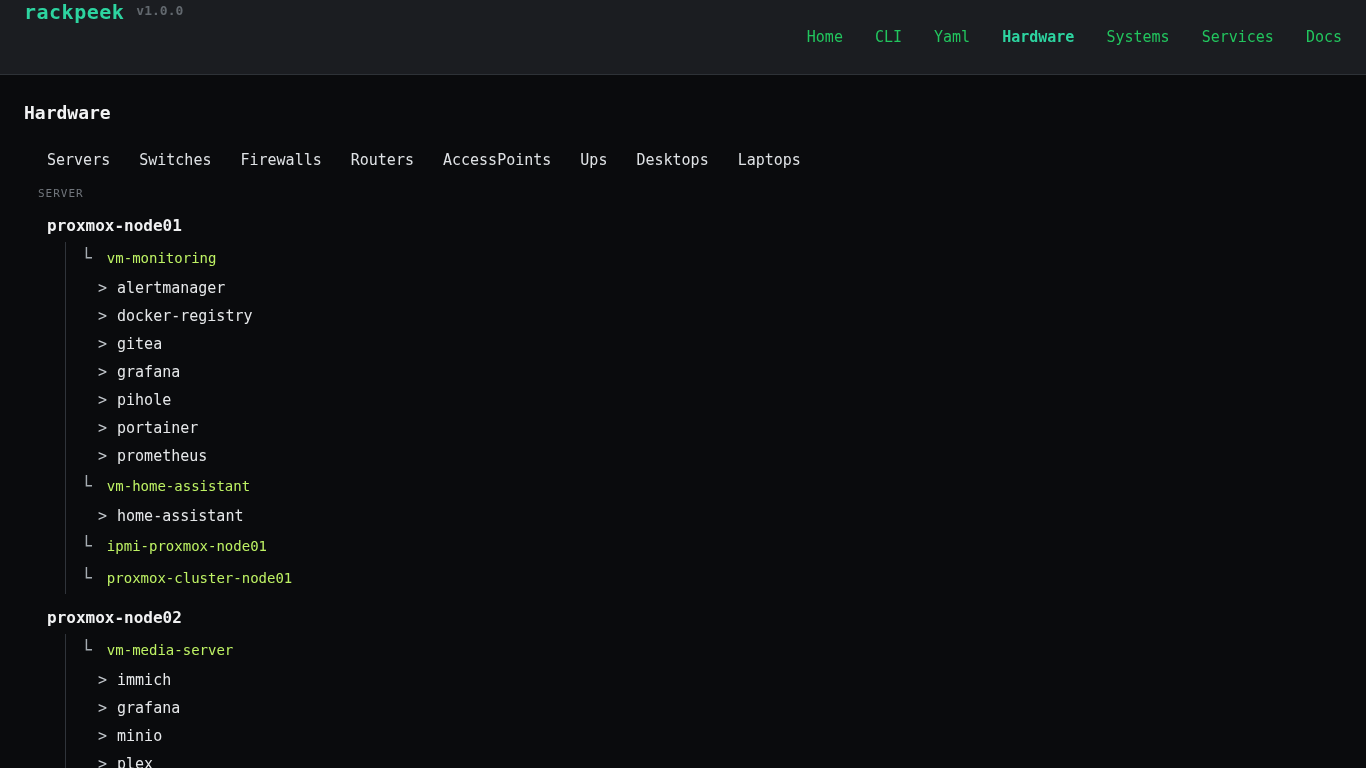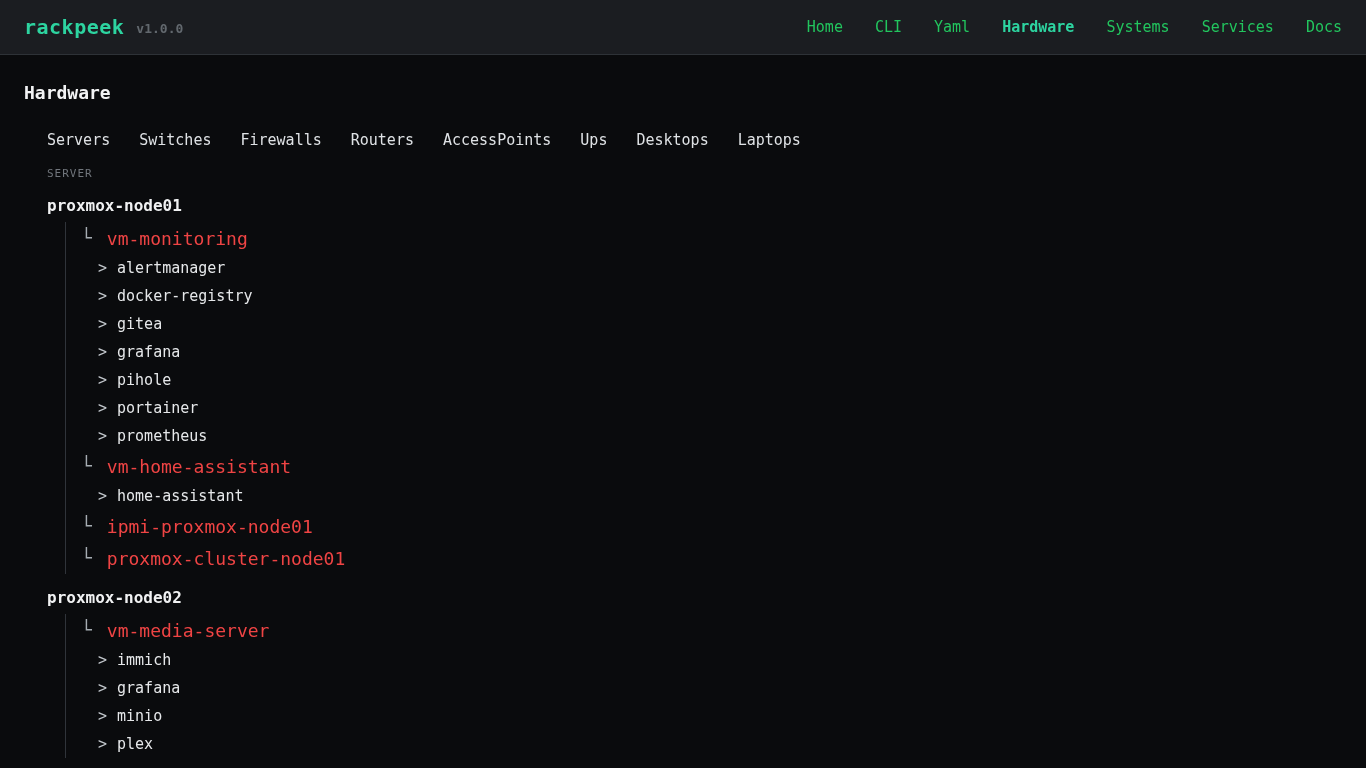--- a/index.html
+++ b/index.html
@@ -5,25 +5,24 @@
   * { margin: 0; padding: 0; box-sizing: border-box; }
   html, body {
     width: 1366px; height: 768px;
     overflow: hidden;
     background: #0a0b0d;
     font-family: "DejaVu Sans Mono", "Liberation Mono", monospace;
   }
 
   
   .app-header {
-    height: 55px;
+    height: 75px;
     background: #1b1d21;
     border-bottom: 1px solid #2e3237;
     display: flex;
-    align-items: center;
     padding: 0 24px;
   }
   .logo {
     color: #2dd4a0;
     font-size: 20px;
     font-weight: bold;
     letter-spacing: 0.5px;
     text-decoration: none;
     cursor: pointer;
   }
@@ -65,21 +64,21 @@
     display: flex;
     gap: 29px;
   }
   .tab {
     font-size: 15px;
     color: #dfe2e5;
     cursor: pointer;
   }
   .section-label {
     margin-top: 18px;
-    margin-left: 23px;
+    margin-left: 14px;
     font-size: 11px;
     letter-spacing: 1px;
     color: #71767c;
   }
 
   
   .hw-tree { margin-top: 10px; margin-left: 23px; }
   .tree-node { margin-bottom: 8px; }
   .node-title {
     height: 32px;
@@ -99,21 +98,21 @@
     align-items: center;
     padding-left: 15px;
     cursor: pointer;
   }
   .branch-glyph {
     font-size: 18px;
     color: #a6acb2;
     margin-right: 15px;
     line-height: 1;
   }
-  .group-label { font-size: 18px; color: #ef4444; }
+  .group-label { font-size: 14px; color: #bef264; }
   .item-row {
     height: 28px;
     display: flex;
     align-items: center;
     padding-left: 32px;
     cursor: pointer;
   }
   .item-glyph {
     font-size: 15px;
     color: #c2c7cc;

